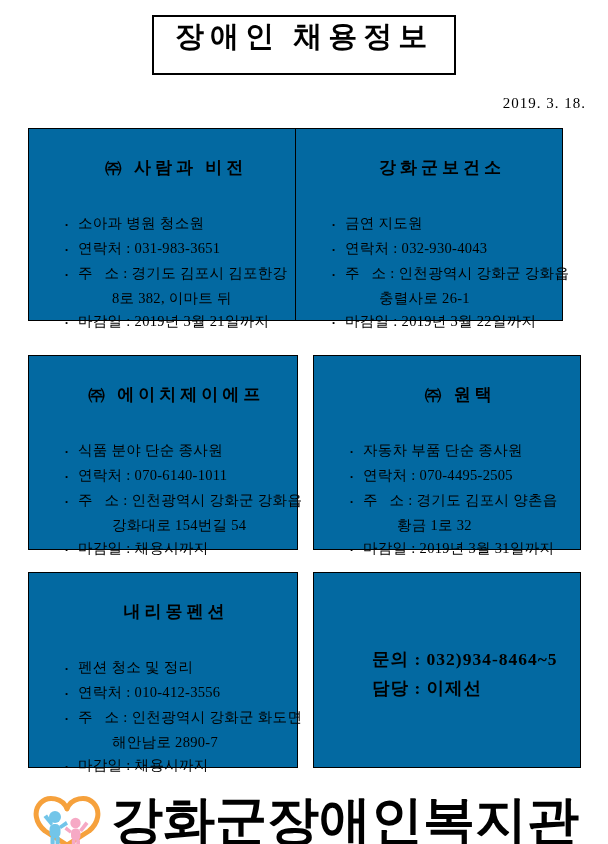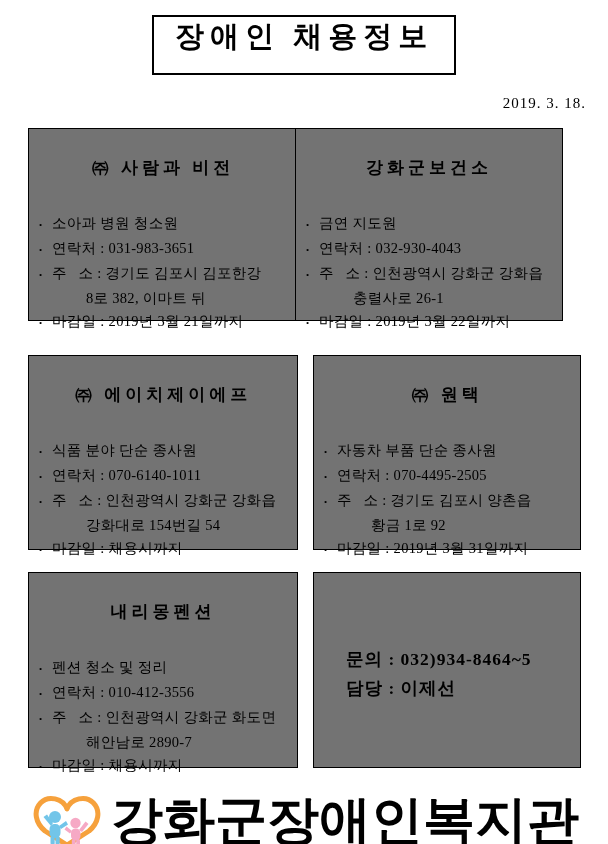--- a/index.html
+++ b/index.html
@@ -26,22 +26,23 @@
   
   .doc-date {
     position:absolute; top:95px; right:22px;
     font-size:15px; letter-spacing:1px;
   }
 
   
   .job-box {
     position:absolute;
     border:1px solid #000;
-    background:#737373;
+    background:#0369a1;
     box-sizing:border-box;
+    padding-left:26px;
   }
   .pos-b0 { left:28px;  top:128px; width:270px; height:193px; }
   .pos-b1 { left:295px; top:128px; width:268px; height:193px; }
   .pos-b2 { left:28px;  top:355px; width:270px; height:195px; }
   .pos-b3 { left:313px; top:355px; width:268px; height:195px; }
   .pos-b4 { left:28px;  top:572px; width:270px; height:196px; }
   .pos-b5 { left:313px; top:572px; width:268px; height:196px; }
 
   .box-title {
     margin-top:27px;
@@ -124,21 +125,21 @@
       <div class="line"><span class="bullet">•</span><span>마감일 : 채용시까지</span></div>
     </div>
   </div>
 
   <div class="job-box pos-b3">
     <div class="box-title">㈜ 원택</div>
     <div class="box-lines">
       <div class="line"><span class="bullet">•</span><span>자동차 부품 단순 종사원</span></div>
       <div class="line"><span class="bullet">•</span><span>연락처 : 070-4495-2505</span></div>
       <div class="line"><span class="bullet">•</span><span>주   소 : 경기도 김포시 양촌읍</span></div>
-      <div class="line cont"><span>황금 1로 92</span></div>
+      <div class="line cont"><span>황금 1로 32</span></div>
       <div class="line"><span class="bullet">•</span><span>마감일 : 2019년 3월 31일까지</span></div>
     </div>
   </div>
 
   <div class="job-box pos-b4">
     <div class="box-title">내리몽펜션</div>
     <div class="box-lines">
       <div class="line"><span class="bullet">•</span><span>펜션 청소 및 정리</span></div>
       <div class="line"><span class="bullet">•</span><span>연락처 : 010-412-3556</span></div>
       <div class="line"><span class="bullet">•</span><span>주   소 : 인천광역시 강화군 화도면</span></div>

